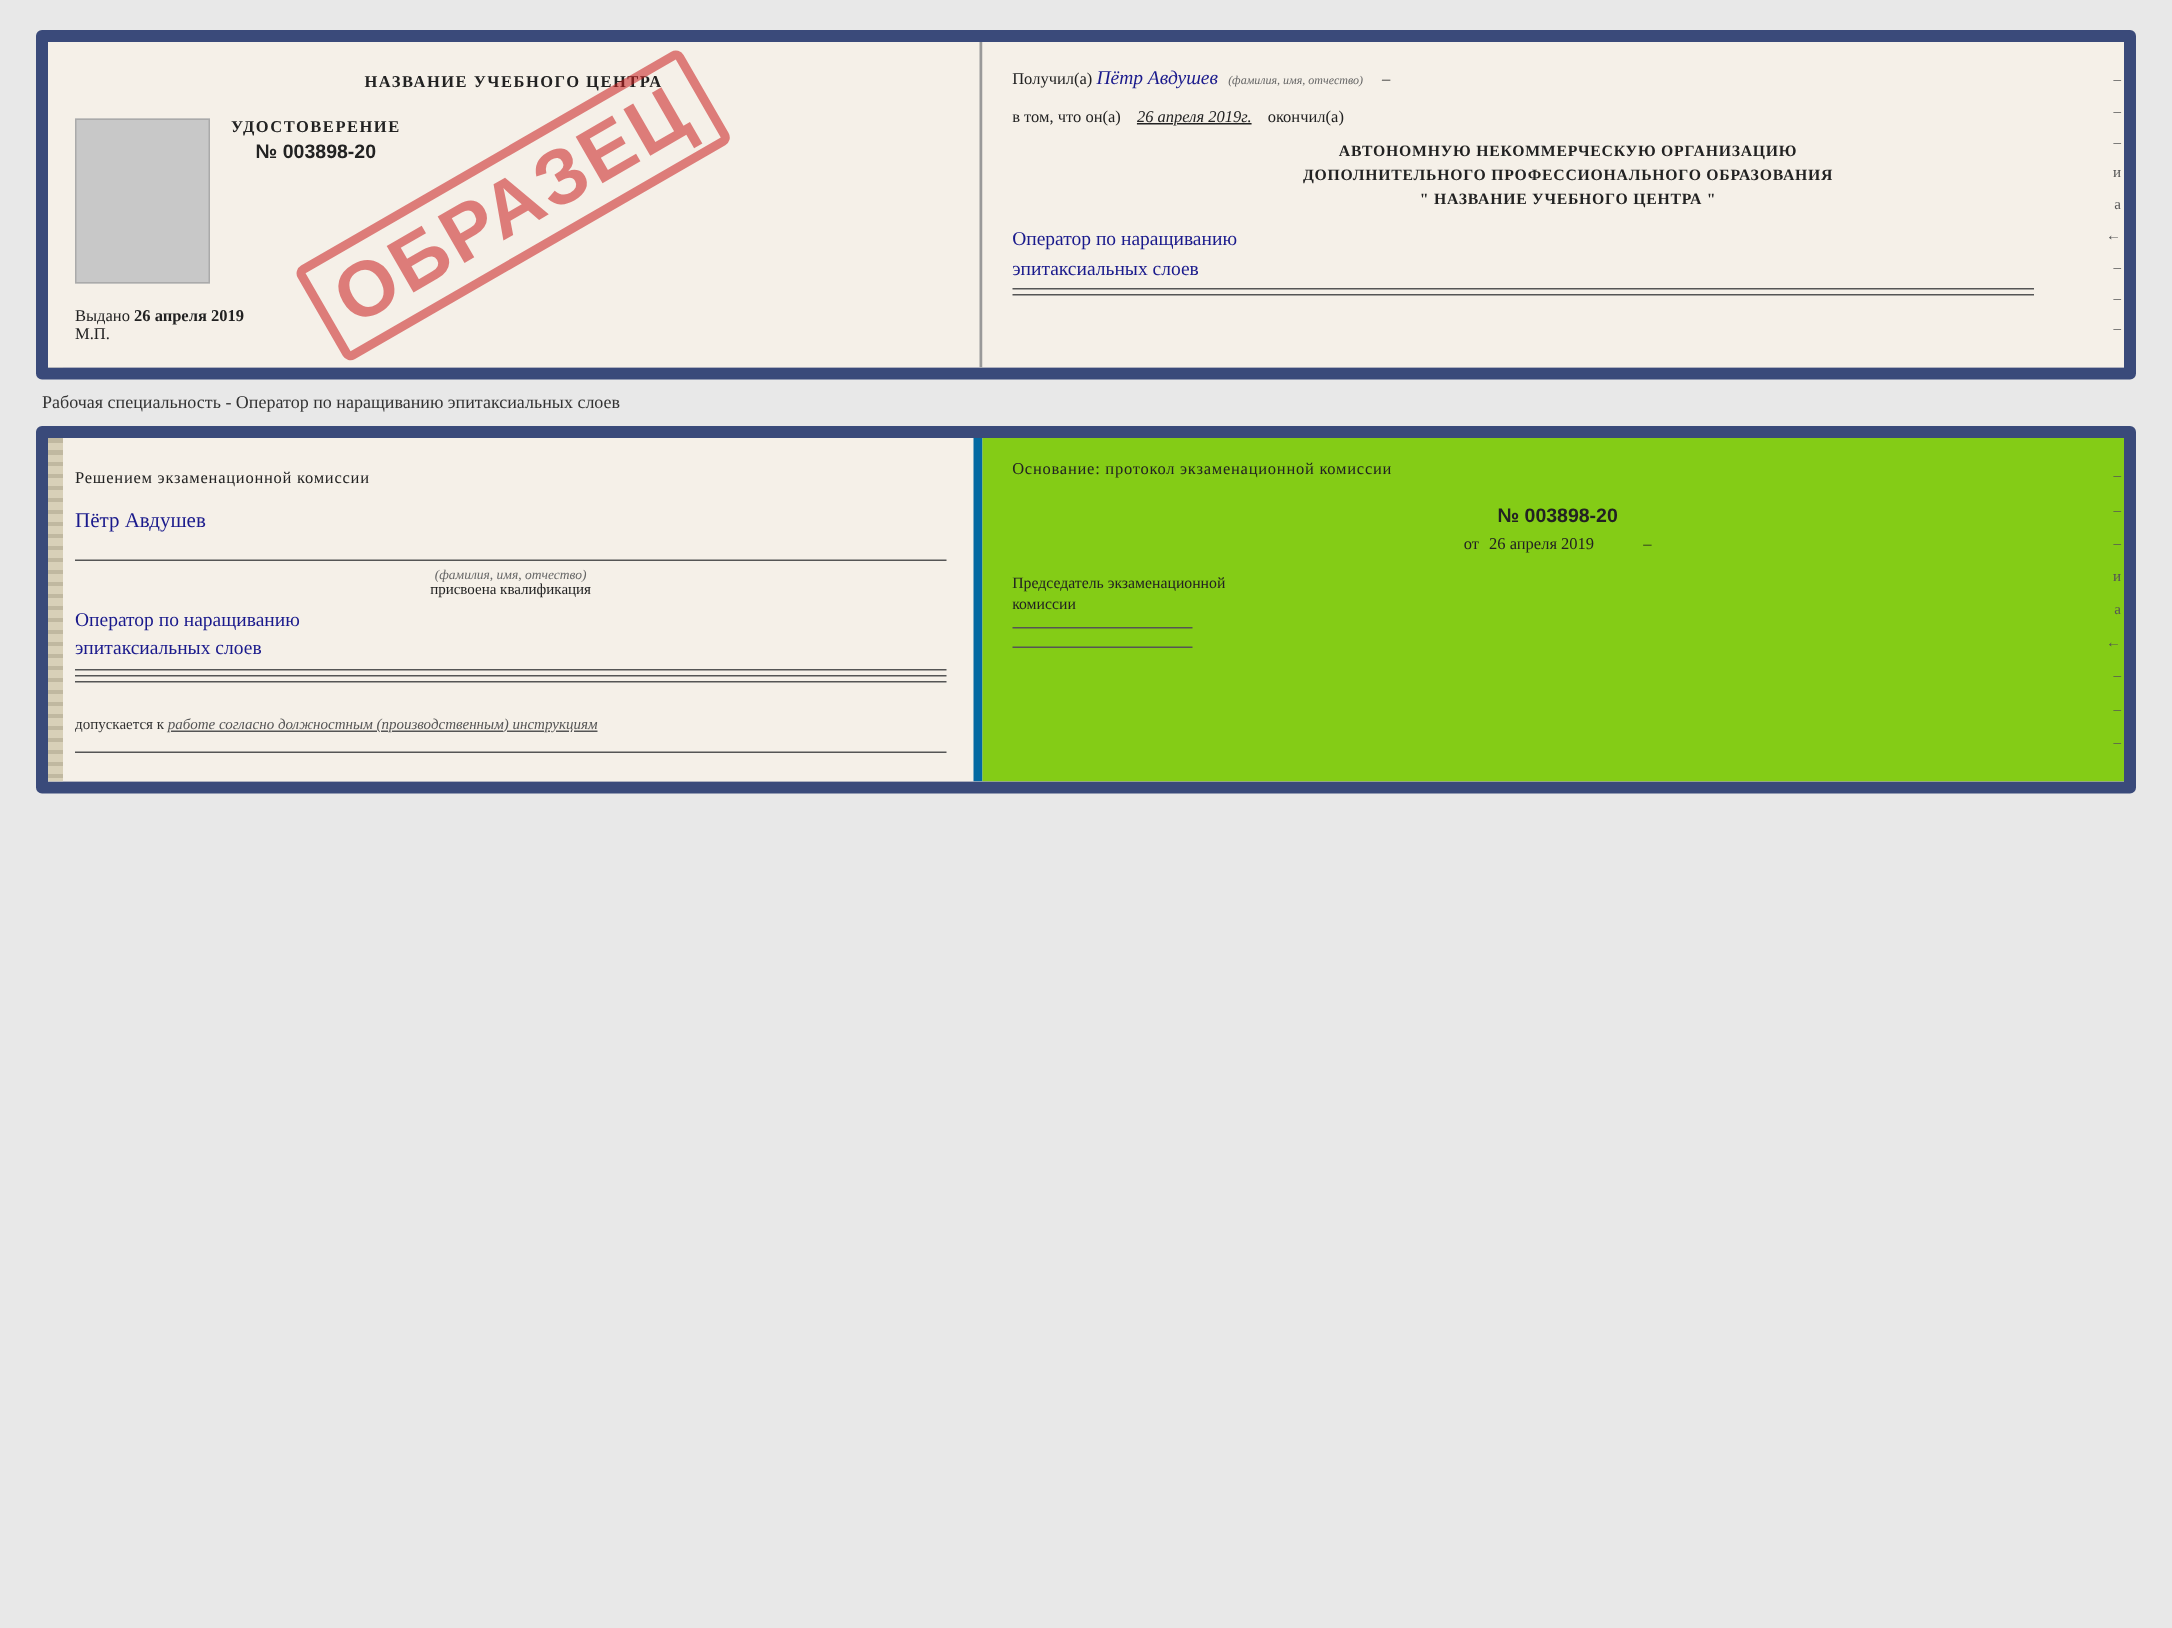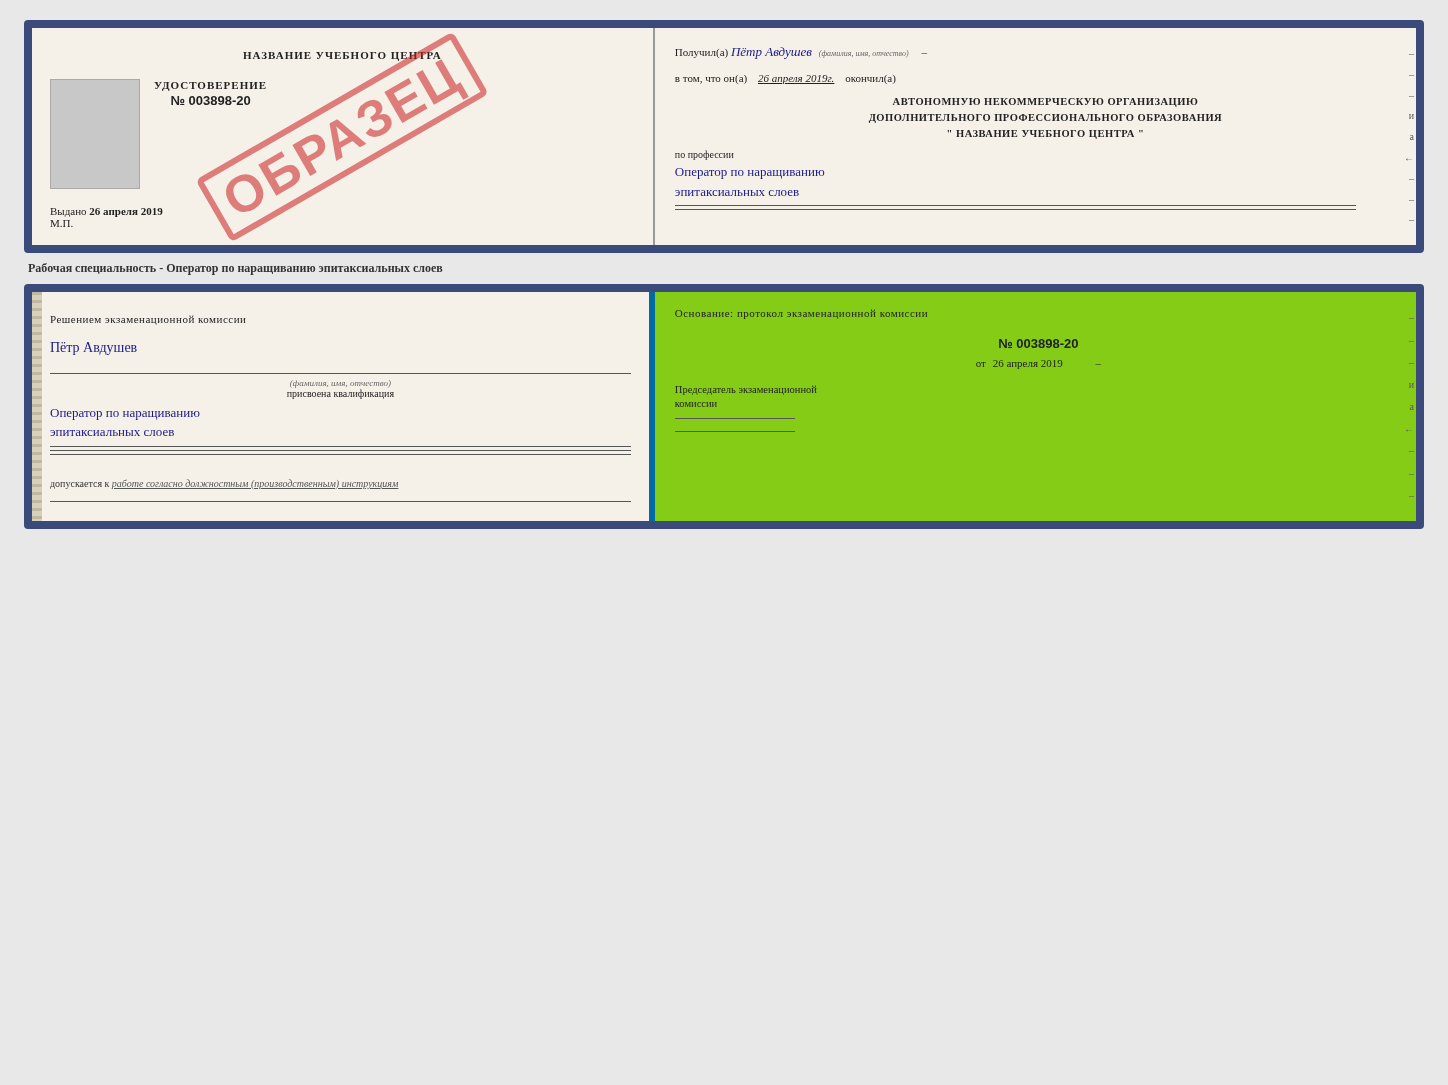--- a/index.html
+++ b/index.html
@@ -177,21 +177,20 @@
       text-align: right;
     }
 
     
     .separator-text {
       text-align: left;
       font-size: 12px;
       color: #333;
       margin: 8px 0 8px 0;
       padding-left: 4px;
-      font-weight: bold;
     }
 
     
     .second-doc-card {
       background: #f5f0e8;
       border: 8px solid #3a4a7a;
       border-radius: 4px;
       display: flex;
       position: relative;
       overflow: hidden;
@@ -389,21 +388,20 @@
         <span style="font-style:italic; text-decoration:underline; margin: 0 8px;">26 апреля 2019г.</span>
         <span>окончил(а)</span>
       </div>
 
       <div class="cert-org-block">
         <div>АВТОНОМНУЮ НЕКОММЕРЧЕСКУЮ ОРГАНИЗАЦИЮ</div>
         <div>ДОПОЛНИТЕЛЬНОГО ПРОФЕССИОНАЛЬНОГО ОБРАЗОВАНИЯ</div>
         <div>"  НАЗВАНИЕ УЧЕБНОГО ЦЕНТРА  "</div>
       </div>
 
-      <div class="cert-profession-label">по профессии</div>
       <div class="cert-profession-value">
         <span>Оператор по наращиванию</span><br>
         <span>эпитаксиальных слоев</span>
       </div>
       <div style="border-bottom:1px solid #555; margin: 4px 60px 3px 0;"></div>
       <div style="border-bottom:1px solid #555; margin: 3px 60px 3px 0;"></div>
 
       <div class="right-side-lines">
         <span>–</span>
           <span>–</span>

